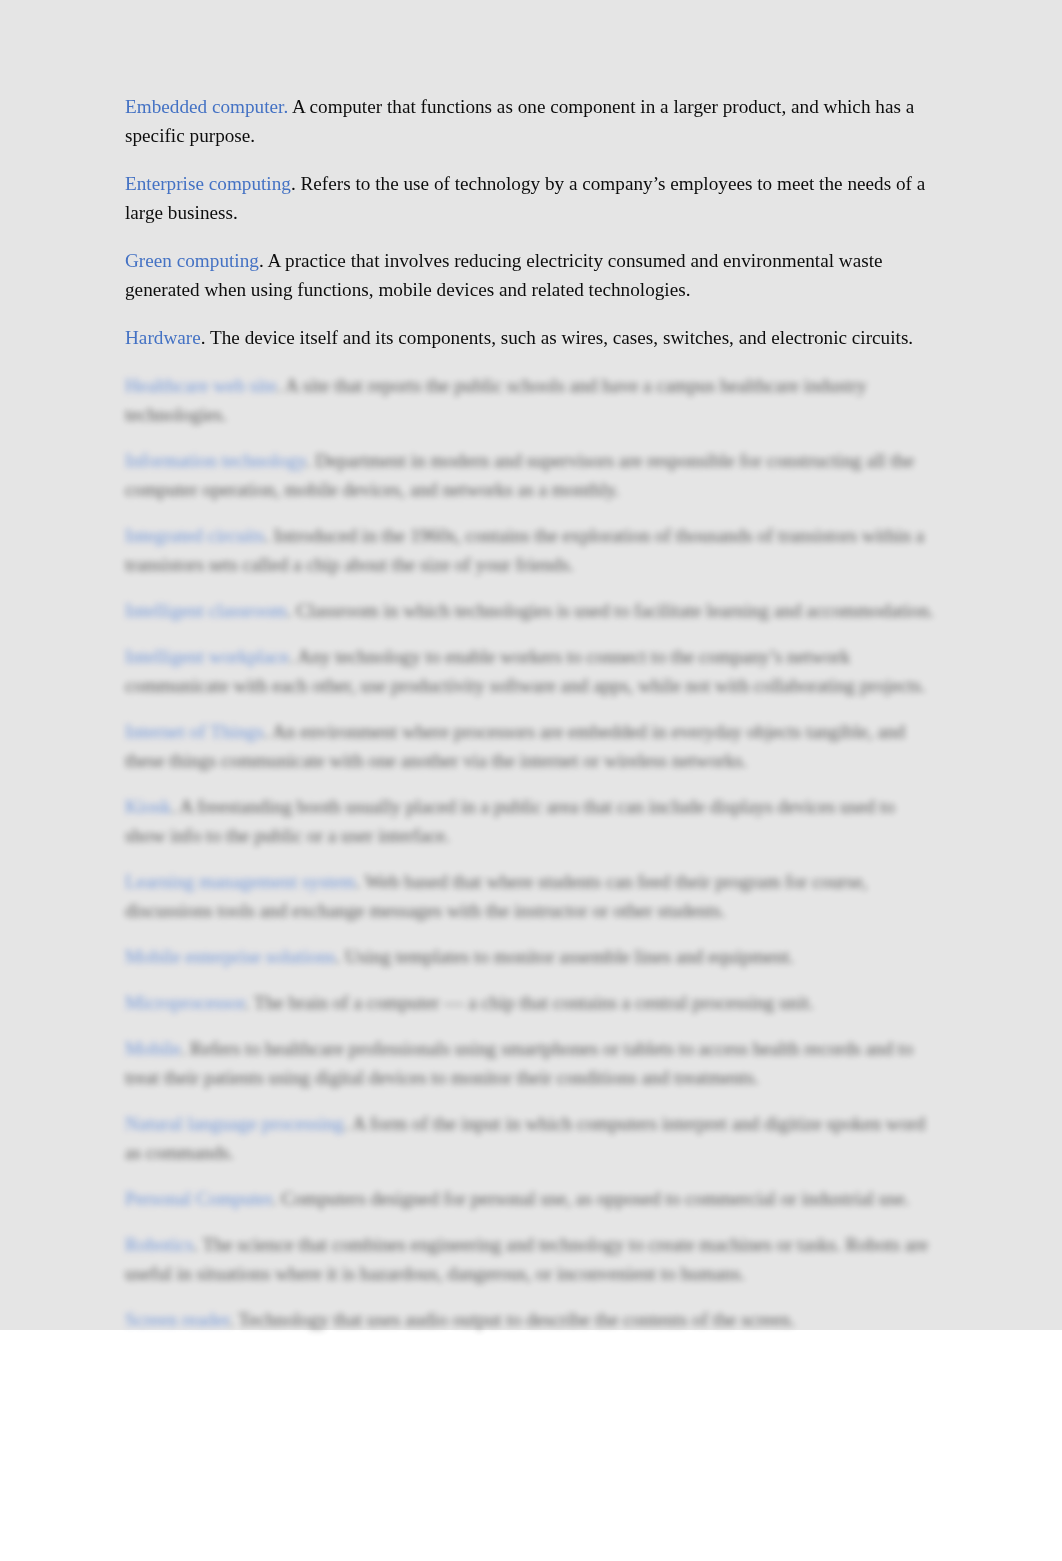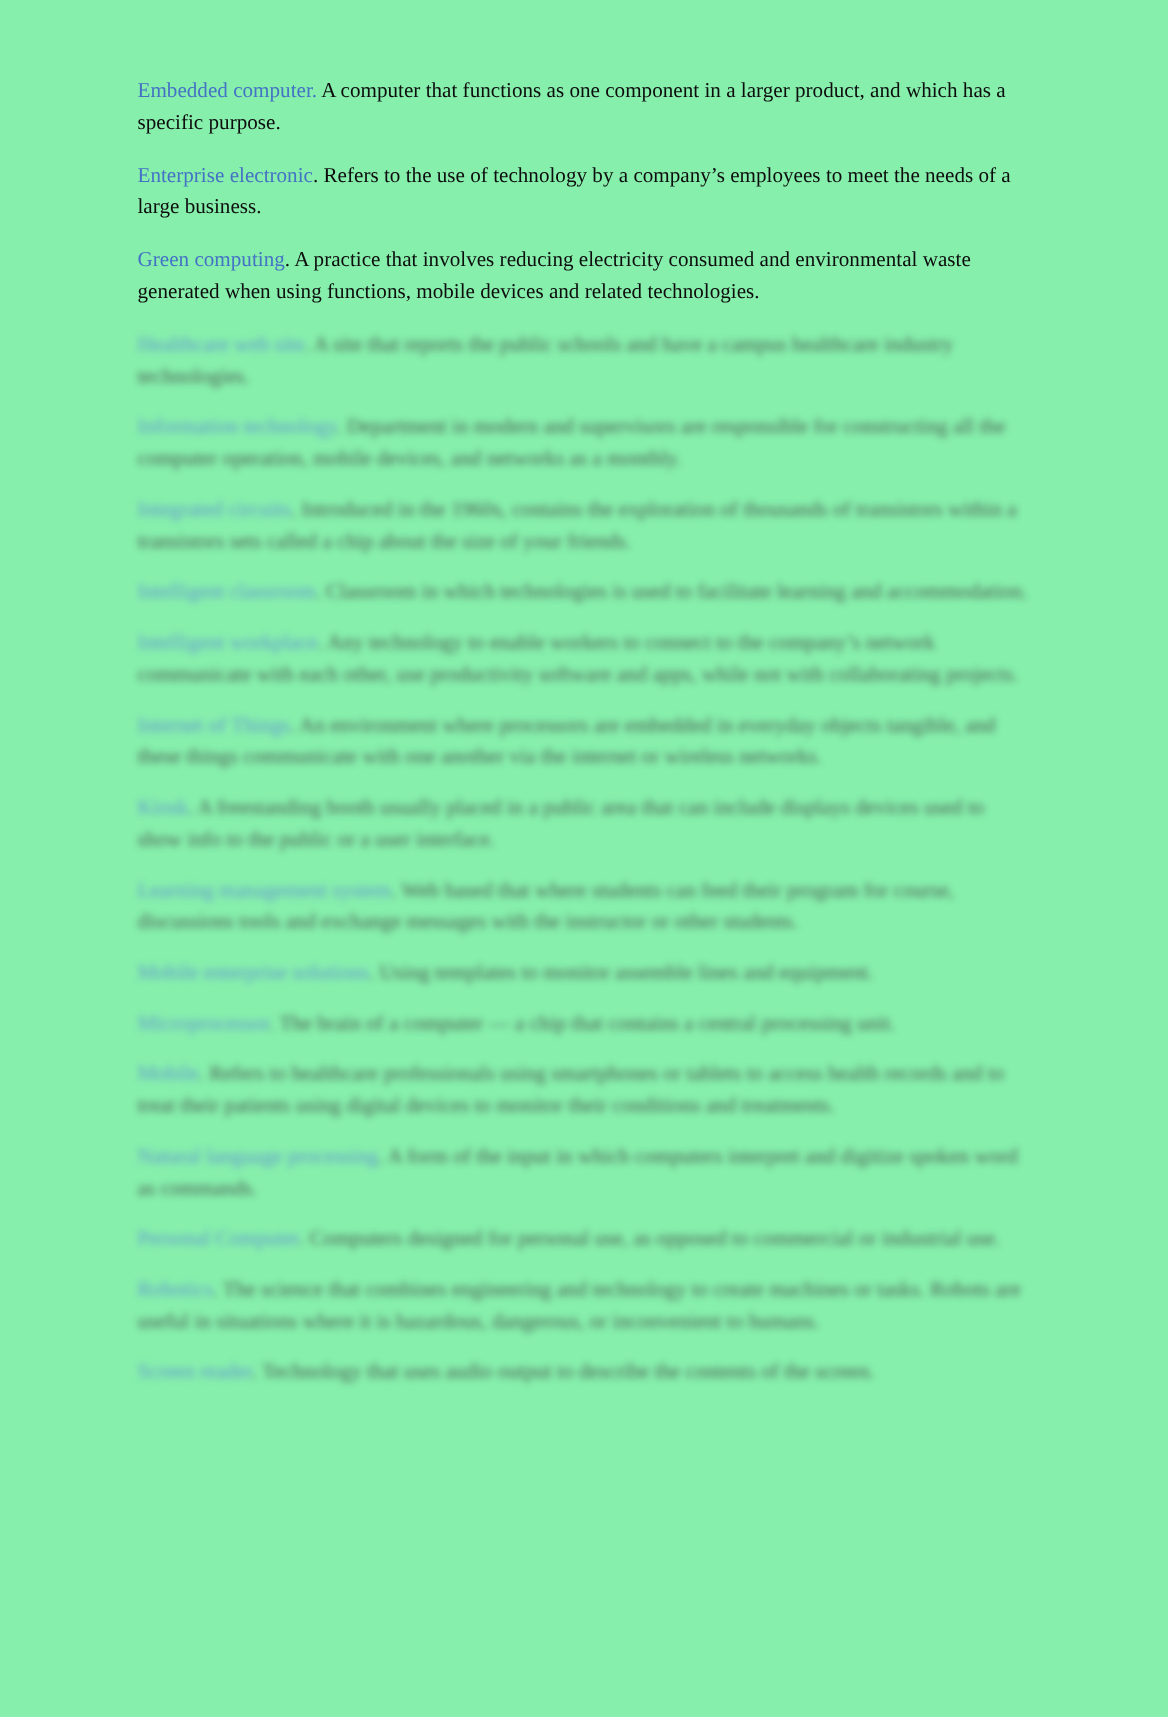--- a/index.html
+++ b/index.html
@@ -10,24 +10,24 @@
   }
   body {
     width: 1062px;
     height: 1561px;
     font-family: "Liberation Serif", "DejaVu Serif", serif;
     -webkit-font-smoothing: antialiased;
   }
   .page {
     position: relative;
     width: 1062px;
-    height: 1561px;
-    background: #86efac;
+    height: 1330px;
+    background: #e5e5e5;
     box-sizing: border-box;
-    padding: 68px 127px 0 125px;
+    padding: 92px 127px 0 125px;
   }
   .entry {
     margin: 0 0 19px 0;
     font-size: 19.2px;
     line-height: 29px;
     color: #0d0d0d;
     text-align: left;
     letter-spacing: 0.01px;
   }
   .term {
@@ -56,28 +56,31 @@
 
 <div class="page">
 
   <div class="clear-section">
 
     <p class="entry">
       <span class="term">Embedded computer.</span><span class="def">  A computer that functions as one component in a larger product, and which has a specific purpose.</span>
     </p>
 
     <p class="entry">
-      <span class="term">Enterprise electronic</span><span class="def">. Refers to the use of technology by a company’s employees to meet the needs of a large business.</span>
+      <span class="term">Enterprise computing</span><span class="def">. Refers to the use of technology by a company’s employees to meet the needs of a large business.</span>
     </p>
 
 
     <p class="entry">
       <span class="term">Green computing</span><span class="def">. A practice that involves reducing electricity consumed and environmental waste generated when using functions, mobile devices and related technologies.</span>
     </p>
 
+    <p class="entry">
+      <span class="term">Hardware</span><span class="def">. The device itself and its components, such as wires, cases, switches, and electronic circuits.</span>
+    </p>
 
   </div>
 
   <div class="obscured">
 
     <p class="entry">
       <span class="term">Healthcare web site</span><span class="def">. A site that reports the public schools and have a campus healthcare industry technologies.</span>
     </p>
 
     <p class="entry">

